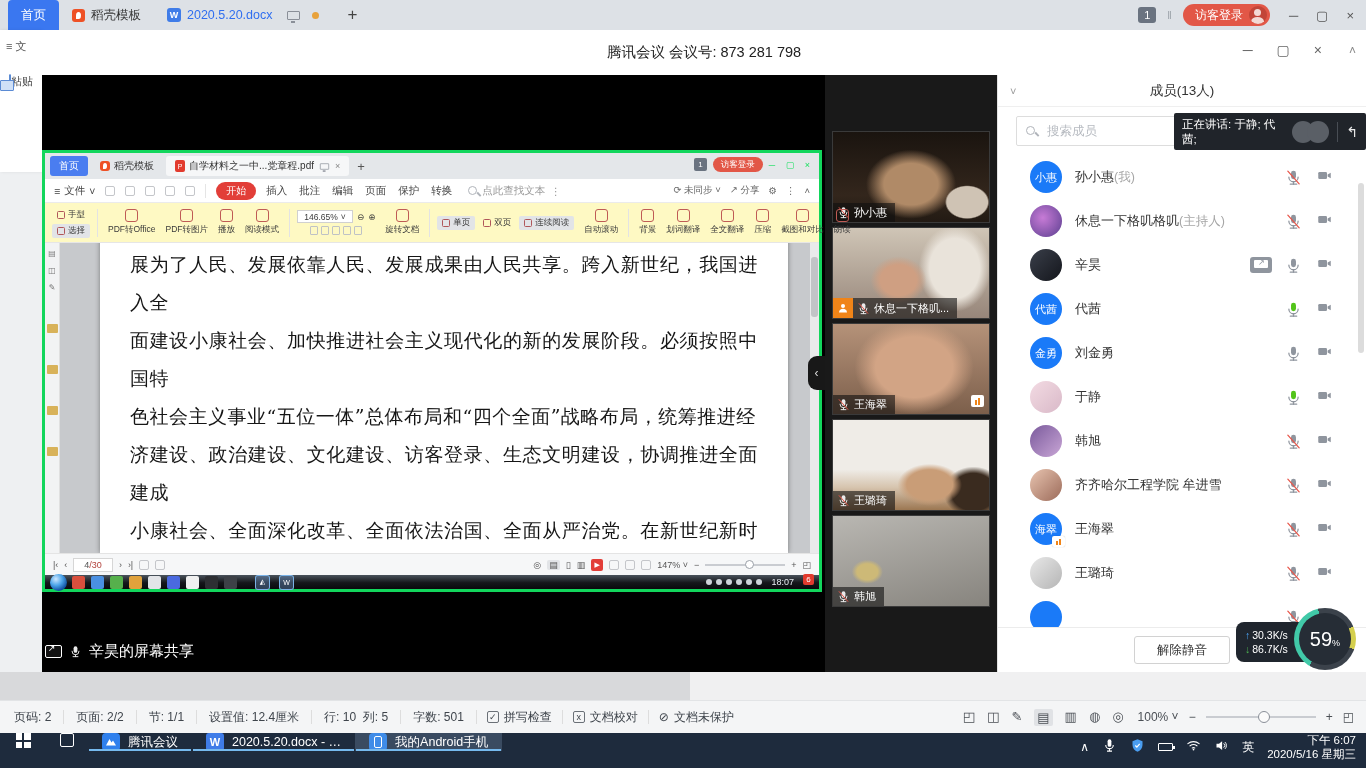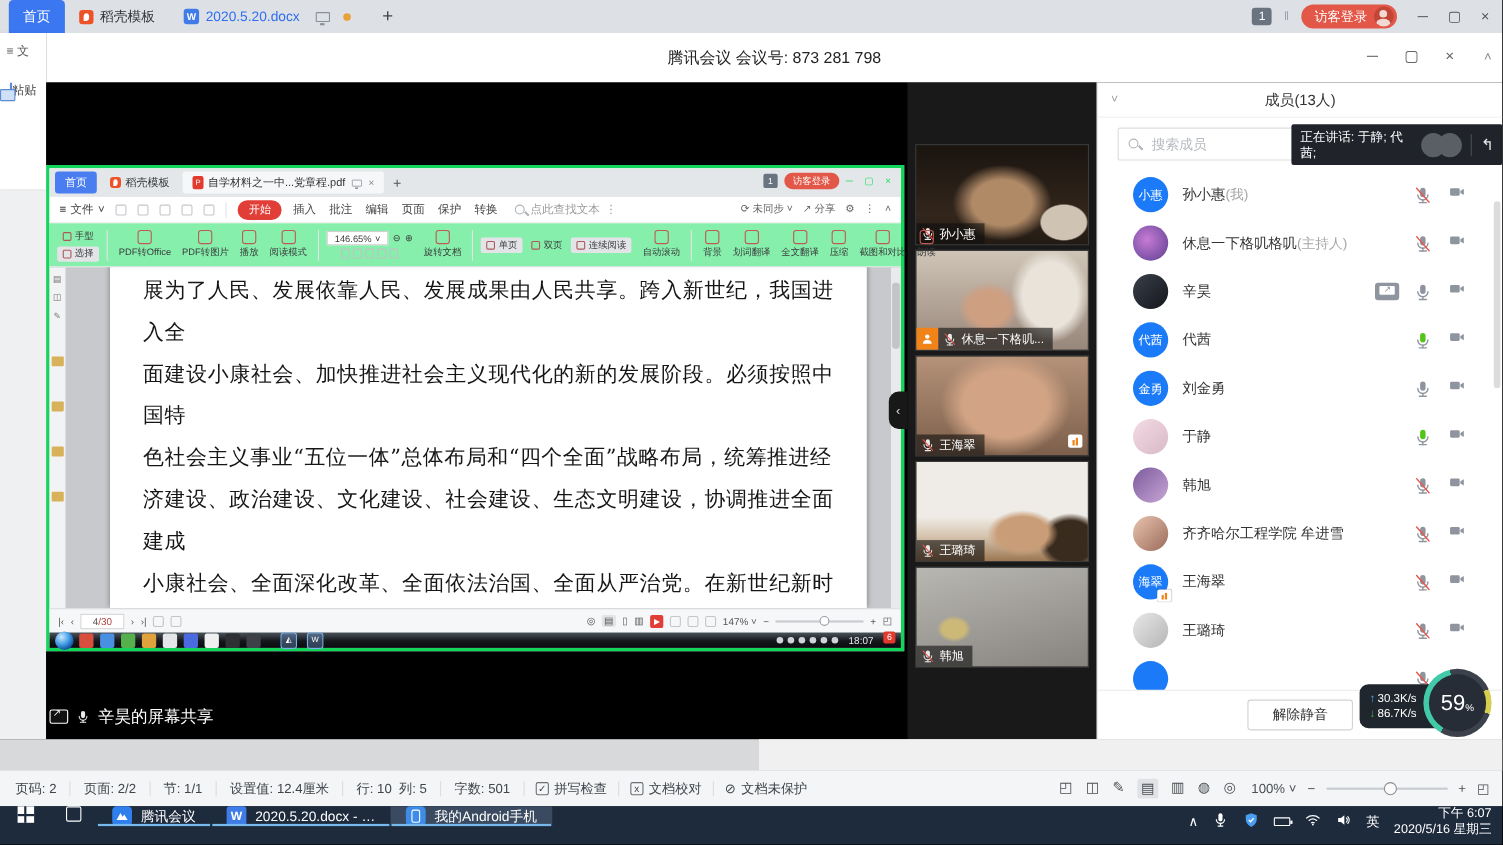--- a/index.html
+++ b/index.html
@@ -77,21 +77,21 @@
   .wm-file{display:flex;align-items:center;gap:4px;}
   .mi{width:10px;height:10px;border:1px solid #c4c6ca;border-radius:2px;display:inline-block;}
   .mdiv{width:1px;height:14px;background:#e5e5e5;}
   .start-pill{background:#e23e38;color:#fff;border-radius:9px;padding:2px 10px;font-size:10px;}
   .wm-items{display:flex;gap:12px;}
   .wm-search{display:flex;align-items:center;gap:5px;color:#9a9a9a;margin-left:6px;}
   .sic{width:9px;height:9px;border:1.3px solid #b0b4ba;border-radius:50%;position:relative;display:inline-block;}
   .sic::after{content:"";position:absolute;right:-3px;bottom:-3px;width:1.5px;height:5px;background:#b0b4ba;transform:rotate(-45deg);}
   .wm-right{margin-left:auto;display:flex;align-items:center;gap:9px;color:#666;font-size:9.5px;}
 
-  .w-toolbar{height:40px;background:#86efac;border-bottom:1px solid #e6e6e6;display:flex;align-items:center;
+  .w-toolbar{height:40px;background:#fef9c3;border-bottom:1px solid #e6e6e6;display:flex;align-items:center;
              gap:7px;padding:0 7px;font-size:8.5px;color:#3a3a3a;flex:none;}
   .stack{display:flex;flex-direction:column;gap:2px;}
   .sbtn{display:flex;align-items:center;gap:3px;padding:1px 5px;border-radius:2px;white-space:nowrap;}
   .sbtn.sel{background:#e2e4e7;}
   .si{width:8px;height:8px;border:1px solid #b0575a;border-radius:1.5px;display:inline-block;flex:none;}
   .tgroup{display:flex;gap:4px;}
   .tool{display:flex;flex-direction:column;align-items:center;gap:2px;padding:0 3px;white-space:nowrap;}
   .ti{width:13px;height:13px;border:1.2px solid #bf5b55;border-radius:3px;}
   .vdiv{width:1px;height:28px;background:#e3e3e3;flex:none;}
   .zwrap{display:flex;flex-direction:column;gap:3px;align-items:center;}
@@ -491,21 +491,21 @@
         <span class="gf"></span>
         <span class="gf"></span>
         <span class="gf"></span>
         <span class="gf"></span>
       </div>
       <div class="w-page">
 
       <p>展为了人民、发展依靠人民、发展成果由人民共享。跨入新世纪，我国进入全</p>
           <p>面建设小康社会、加快推进社会主义现代化的新的发展阶段。必须按照中国特</p>
           <p>色社会主义事业“五位一体”总体布局和“四个全面”战略布局，统筹推进经</p>
-          <p>济建设、政治建设、文化建设、社会建设、生态文明建设，协调推进全面建成</p>
+          <p>济建设、政治建设、文化建设、访客登录、生态文明建设，协调推进全面建成</p>
           <p>小康社会、全面深化改革、全面依法治国、全面从严治党。在新世纪新时代，</p>
         </div>
       <div class="w-scroll">
           <i></i>
         </div>
     </div>
 
     <div class="w-bottom">
       <span>|‹</span>
       <span>‹</span>

